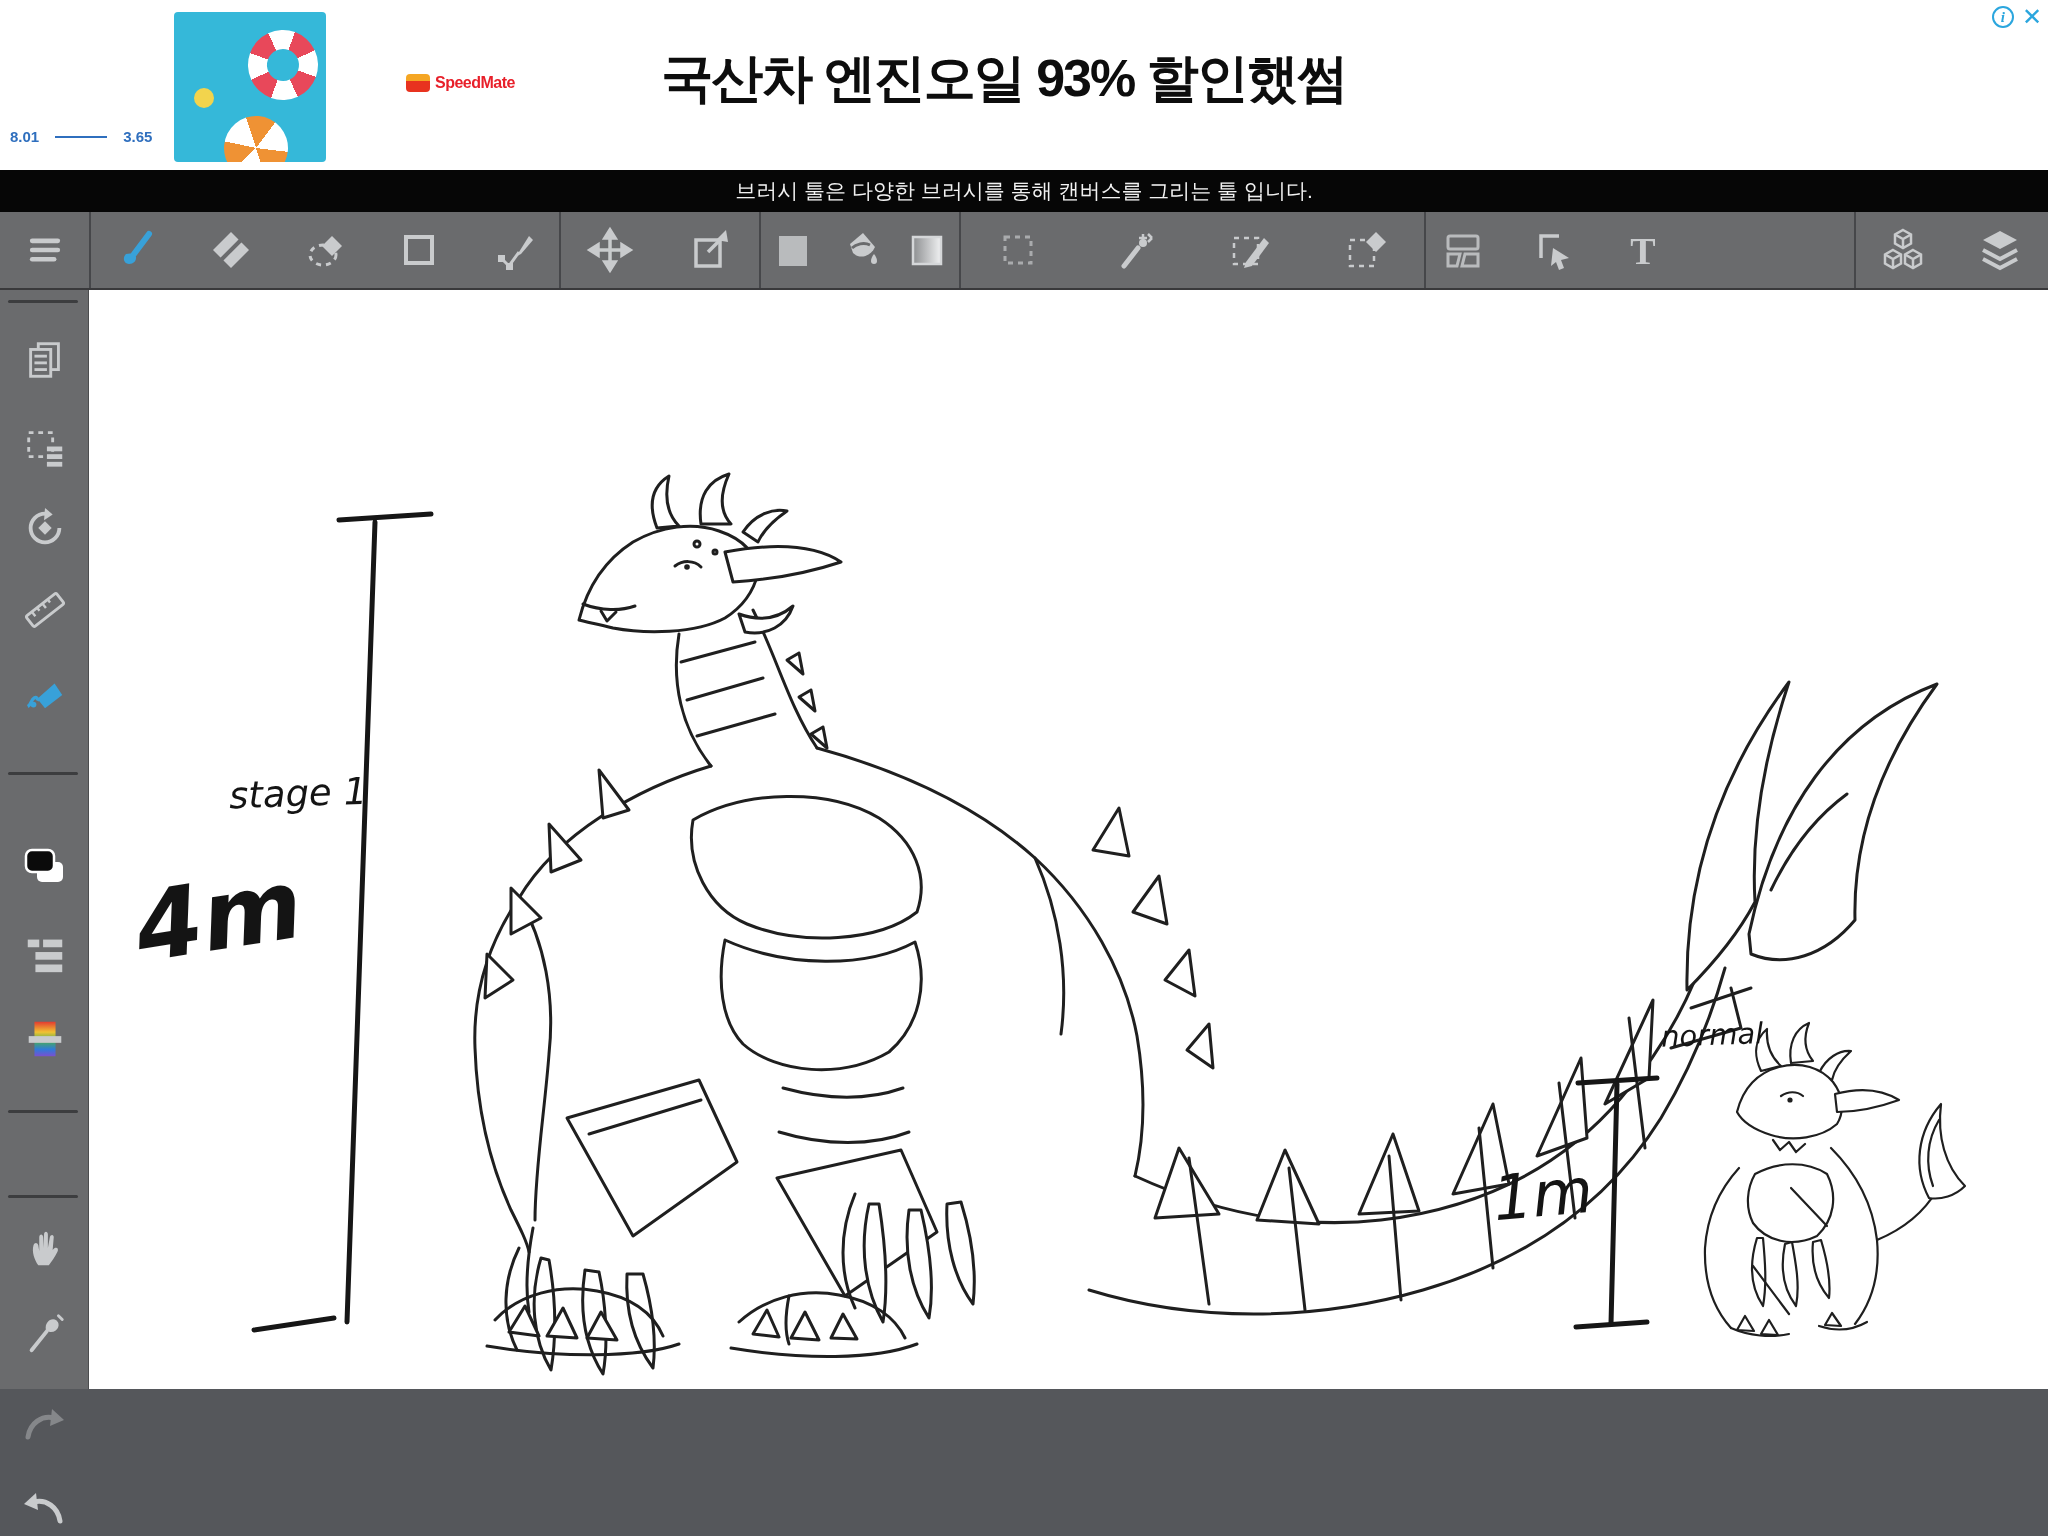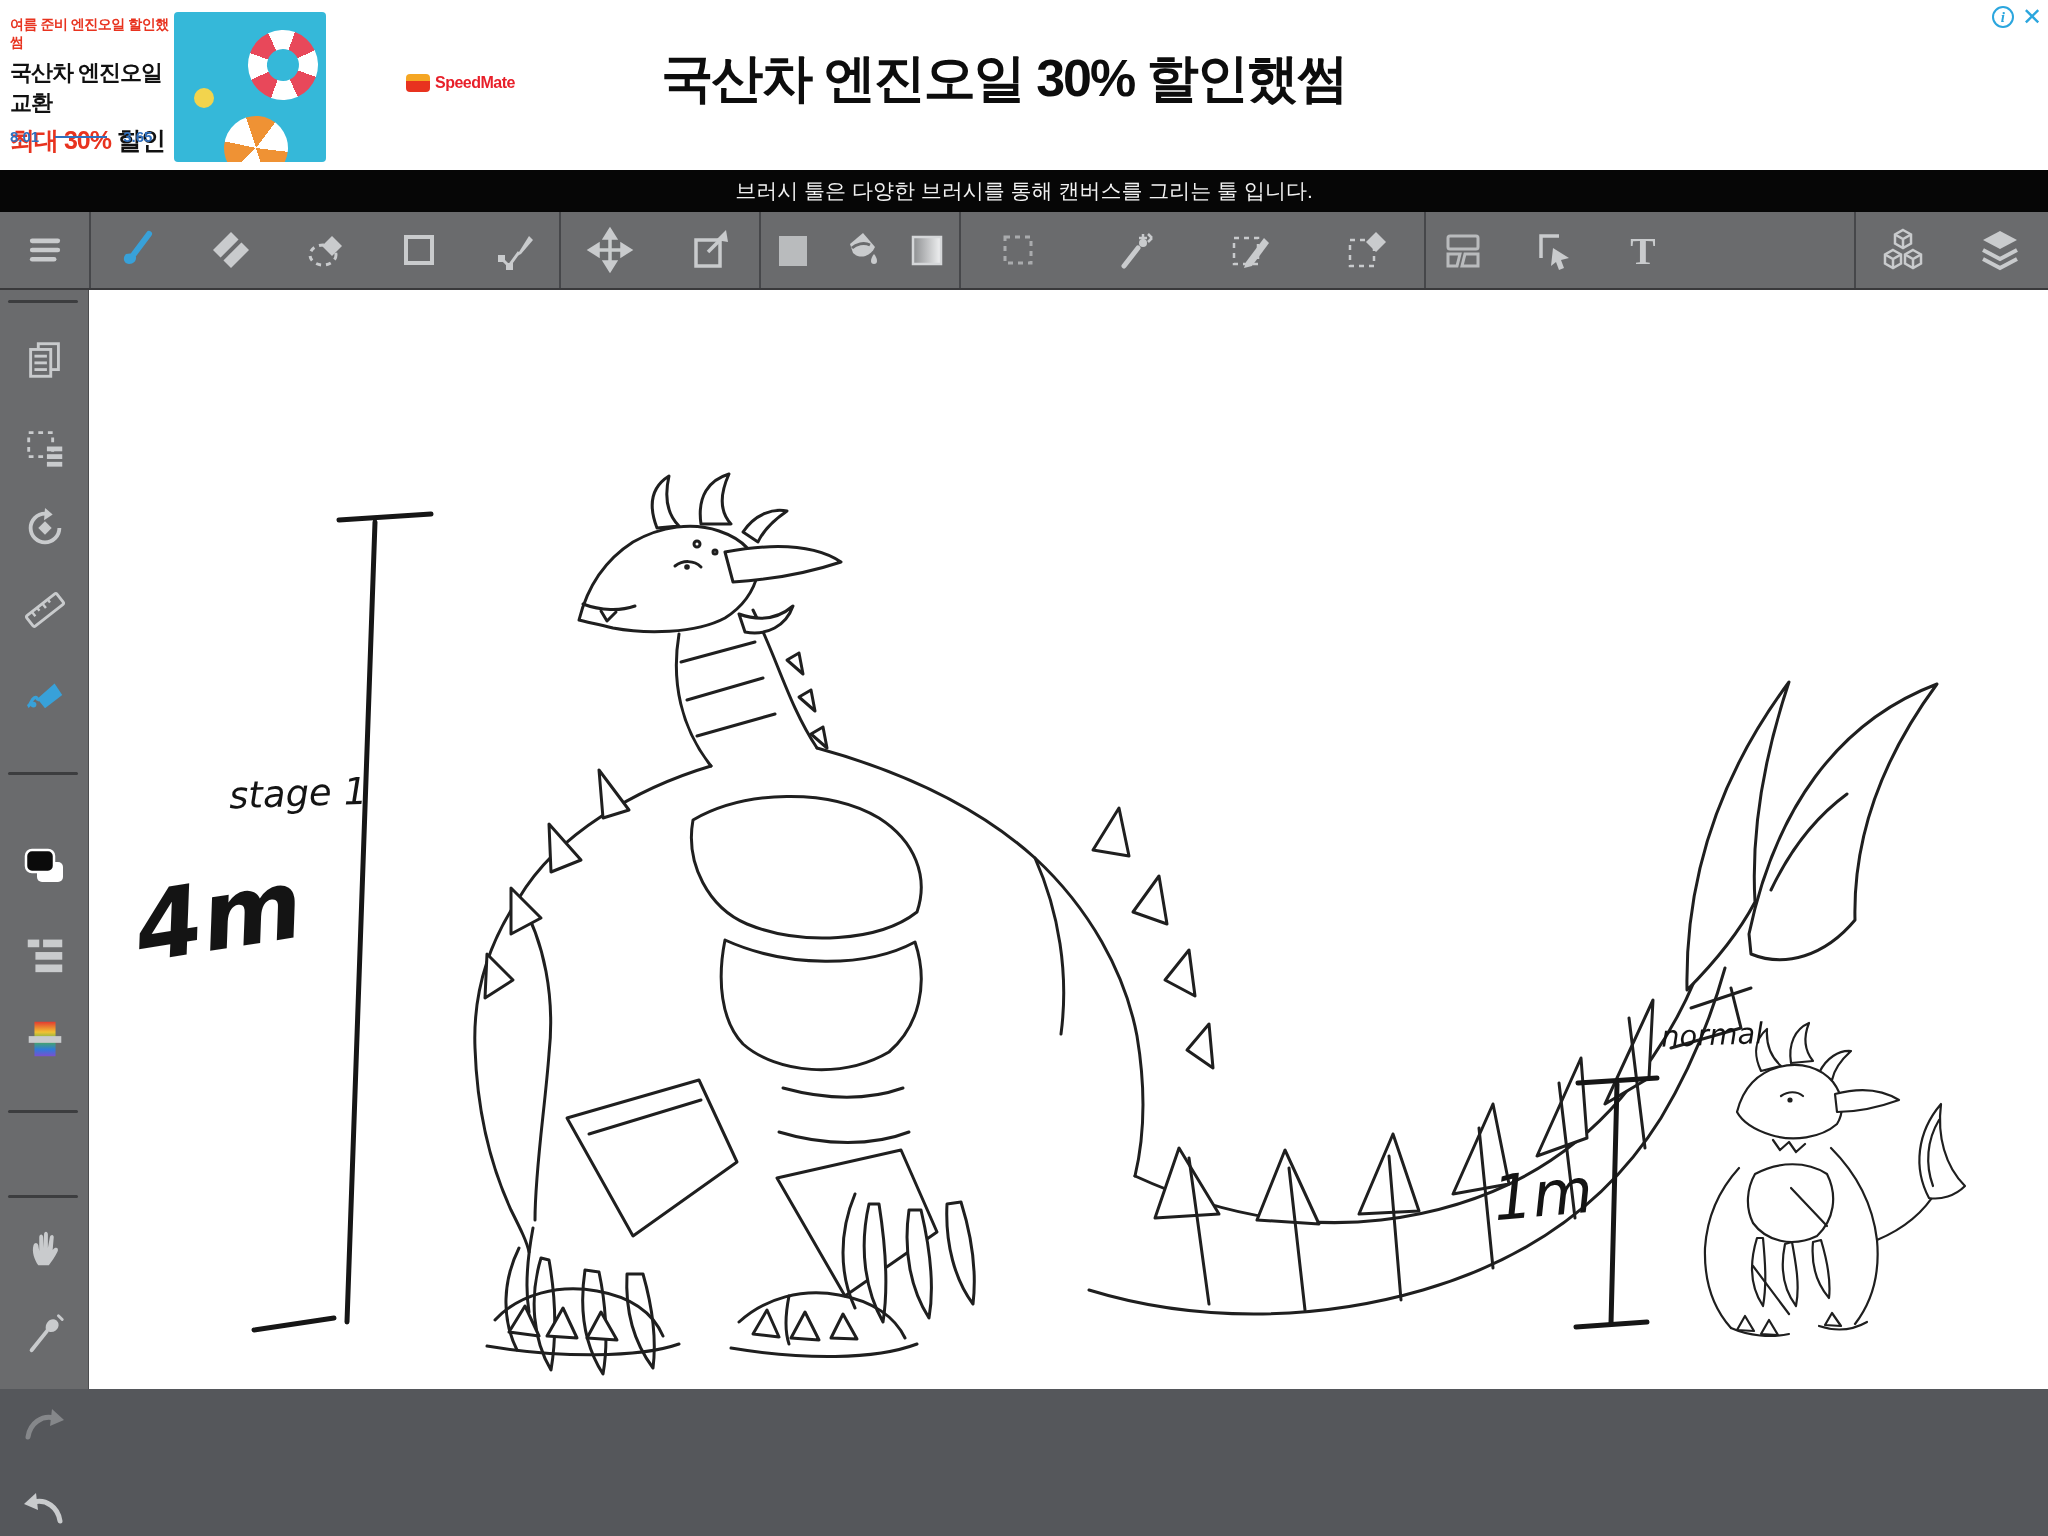--- a/index.html
+++ b/index.html
@@ -71,42 +71,35 @@
   .ink { stroke:#1f1f1f; fill:none; stroke-width:3; stroke-linecap:round; stroke-linejoin:round; }
   .plate { stroke:#1f1f1f; fill:#ffffff; stroke-width:3; stroke-linejoin:round; }
   .inks { stroke:#1f1f1f; fill:none; stroke-width:2.2; stroke-linecap:round; stroke-linejoin:round; }
   .plates { stroke:#1f1f1f; fill:#ffffff; stroke-width:2.2; stroke-linejoin:round; }
   .measure { stroke:#161616; fill:none; stroke-width:5; stroke-linecap:round; }
 </style>
 </head>
 <body>
 
 <div class="ad-banner">
-  <div class="ad-textblock">
-    <div class="ad-tagline">여름 준비 엔진오일 할인했썸</div>
-    <div class="ad-headline">국산차 엔진오일 교환</div>
-    <div class="ad-discount-row">
-      <span class="ad-discount">최대 30%</span><span class="ad-discount-suffix"> 할인</span>
-    </div>
-  </div>
   <div class="ad-dates">
     <span>8.01</span>
     <span class="dash"></span>
     <span>3.65</span>
   </div>
   <div class="ad-thumb">
     <div class="ring"></div>
     <div class="yellow-dot"></div>
     <div class="beach-ball"></div>
   </div>
   <div class="brand-logo">
     <div class="brand-mark"></div>
     <div class="brand-name">SpeedMate</div>
   </div>
-  <div class="ad-title">국산차 엔진오일 30% 할인했썸</div>
+  <div class="ad-title">국산차 엔진오일 93% 할인했썸</div>
   <div class="ad-corner">
     <div class="info-badge">i</div>
     <div class="close-glyph">✕</div>
   </div>
 </div>
 
 <div class="tooltip-bar">
   <span>브러시 툴은 다양한 브러시를 통해 캔버스를 그리는 툴 입니다.</span>
 </div>
 

